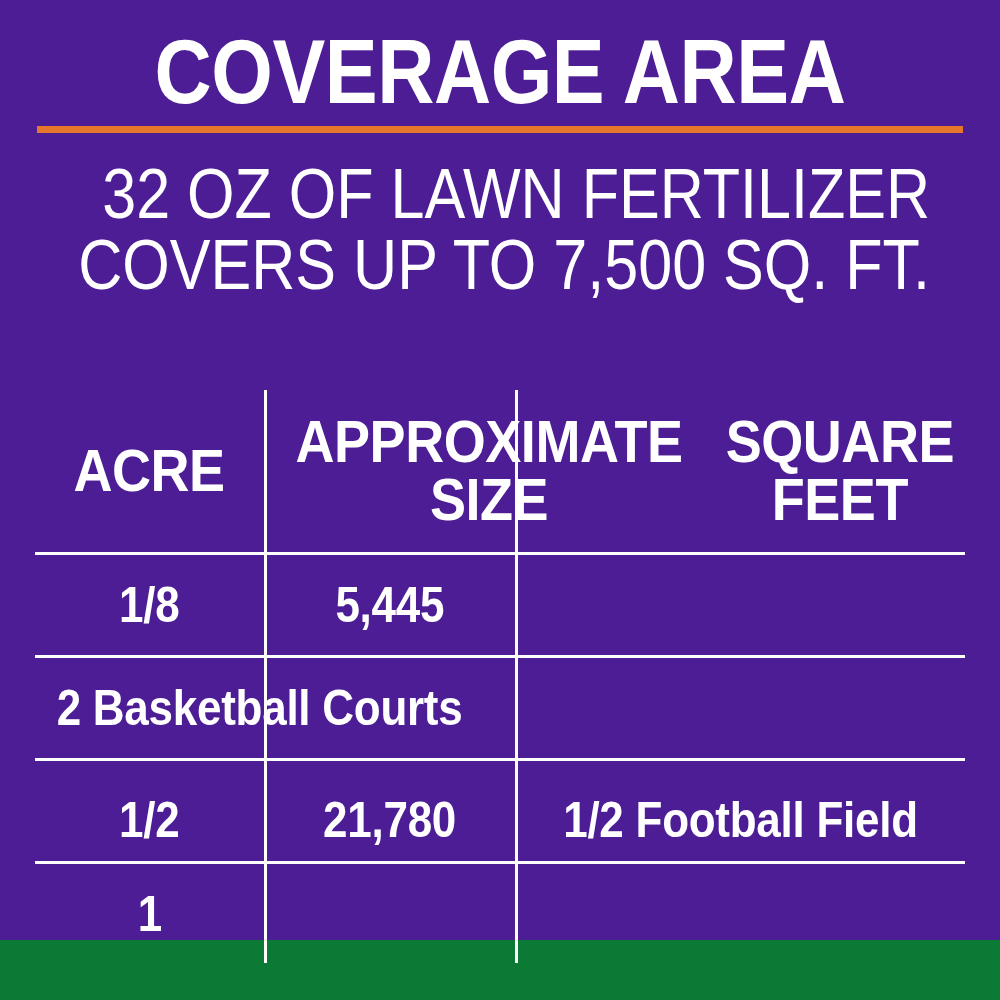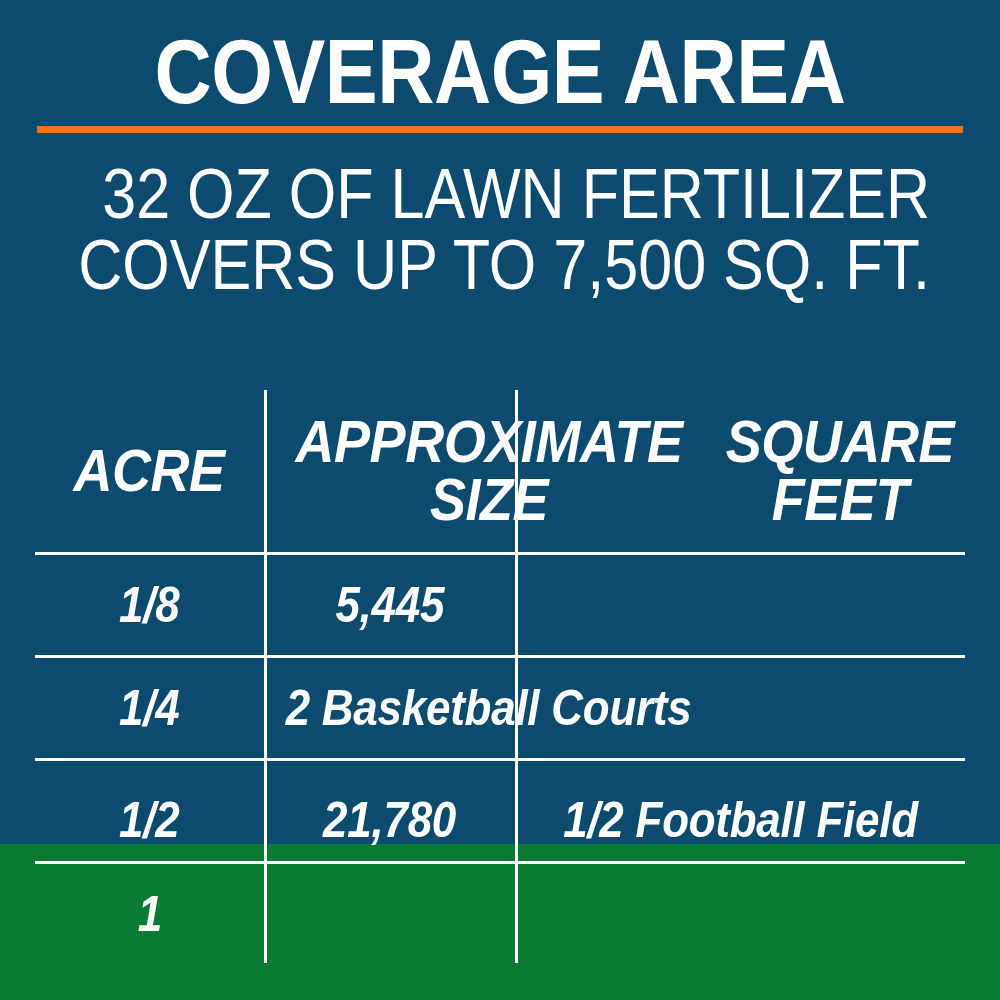--- a/index.html
+++ b/index.html
@@ -10,22 +10,22 @@
     width: 1000px;
     height: 1000px;
     background: #0a7a34;
     font-family: "Liberation Sans", sans-serif;
     overflow: hidden;
   }
 
   .infographic {
     position: relative;
     width: 1000px;
-    height: 844px;
-    background: #0c4a6e;
+    height: 940px;
+    background: #4c1d95;
     box-sizing: border-box;
   }
 
   
   .header-block {
     position: absolute;
     left: 0;
     top: 0;
     width: 1000px;
   }
@@ -103,21 +103,20 @@
   .row-rule.r2 { top: 265px; }
   .row-rule.r3 { top: 368px; }
   .row-rule.r4 { top: 471px; }
 
   .trow {
     position: absolute;
     left: 0;
     width: 930px;
     display: flex;
     align-items: flex-end;
-    font-style: italic;
   }
 
   .head-row {
     top: 0;
     height: 162px;
   }
   .body-row-1 { top: 165px; height: 100px; }
   .body-row-2 { top: 268px; height: 100px; }
   .body-row-3 { top: 371px; height: 100px; margin-top: 9px; }
   .body-row-4 { top: 474px; height: 100px; }
@@ -198,23 +197,20 @@
     <div class="trow body-row-1">
       <div class="cell c-acre">
         <span class="body-cell-text">1/8</span>
       </div>
       <div class="cell c-sqft">
         <span class="body-cell-text">5,445</span>
       </div>
     </div>
 
     <div class="trow body-row-2">
-      <div class="cell c-acre">
-        <span class="body-cell-text">1/4</span>
-      </div>
       <div class="cell c-size">
         <span class="body-cell-text">2 Basketball Courts</span>
       </div>
     </div>
 
     <div class="trow body-row-3">
       <div class="cell c-acre">
         <span class="body-cell-text">1/2</span>
       </div>
       <div class="cell c-sqft">

